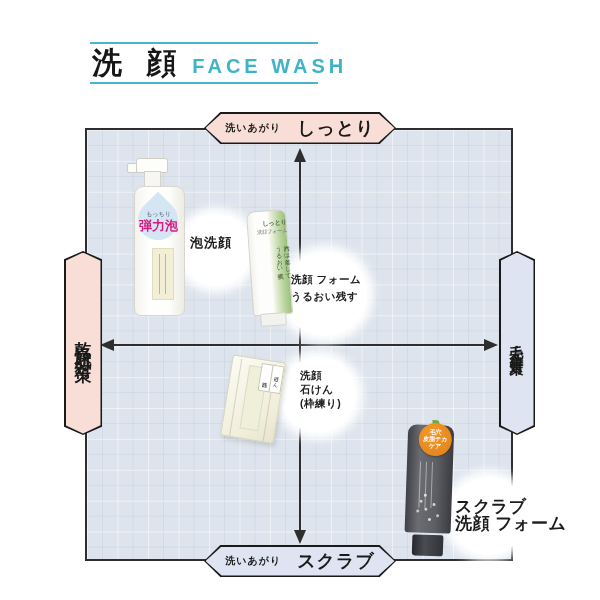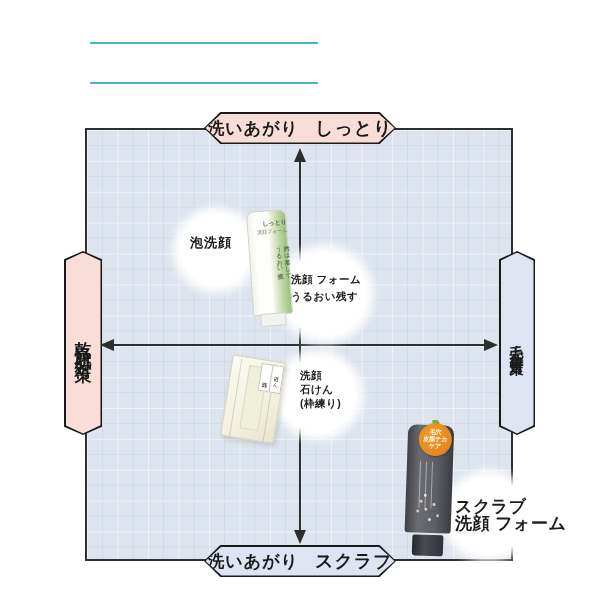--- a/index.html
+++ b/index.html
@@ -36,21 +36,21 @@
 
   
   .hex-h{position:absolute;z-index:6;clip-path:polygon(0 50%,8.5% 0,91.5% 0,100% 50%,91.5% 100%,8.5% 100%);background:#1a1a1a;}
   .hex-h .fill{position:absolute;left:1.5px;top:1.5px;right:1.5px;bottom:1.5px;
     clip-path:polygon(0 50%,8.5% 0,91.5% 0,100% 50%,91.5% 100%,8.5% 100%);
     display:flex;align-items:center;justify-content:center;}
   .hex-top{left:204px;top:112px;width:192px;height:32px;}
   .hex-top .fill{background:#f9ded7;}
   .hex-bottom{left:204px;top:545px;width:192px;height:32px;}
   .hex-bottom .fill{background:#dee4f1;}
-  .hex-prefix{font-size:17px;font-weight:bold;color:#1a1a1a;margin-right:16px;letter-spacing:1px;}
+  .hex-prefix{font-size:10px;font-weight:bold;color:#1a1a1a;margin-right:16px;letter-spacing:1px;}
   .hex-main{font-size:18px;font-weight:bold;color:#1a1a1a;letter-spacing:1px;}
 
   .hex-v{position:absolute;z-index:6;clip-path:polygon(50% 0,100% 4.5%,100% 95.5%,50% 100%,0 95.5%,0 4.5%);background:#1a1a1a;}
   .hex-v .fill{position:absolute;left:1.5px;top:1.5px;right:1.5px;bottom:1.5px;
     clip-path:polygon(50% 0,100% 4.5%,100% 95.5%,50% 100%,0 95.5%,0 4.5%);
     display:flex;align-items:center;justify-content:center;}
   .hex-left{left:64px;top:251px;width:38px;height:184px;}
   .hex-left .fill{background:#f9ded7;}
   .hex-right{left:499px;top:251px;width:36px;height:184px;}
   .hex-right .fill{background:#dee4f1;}
@@ -131,38 +131,55 @@
   .scrub-dots{position:absolute;left:18px;top:72px;width:3px;height:3px;border-radius:50%;background:#e6e0d4;
     box-shadow:9px 9px 0 #d8d2c6,-7px 16px 0 #cfc9bd,5px 24px 0 #e0dacd,-4px 6px 0 #d5cfc2,13px 20px 0 #c9c3b7,1px 14px 0 #dcd6ca;}
   .scrub-cap{position:absolute;left:8px;top:113px;width:31px;height:21px;background:linear-gradient(90deg,#26282c,#4a4c51 40%,#303237);border-radius:2px 2px 3px 3px;}
 </style>
 </head>
 <body>
 
 <div class="stage">
 
   <div class="hdr-line l1"></div>
+  <div class="hdr-row">
+    <span class="hdr-jp">洗 顔</span>
+    <span class="hdr-en">FACE WASH</span>
+  </div>
   <div class="hdr-line l2"></div>
 
   <div class="grid"></div>
 
   <svg class="axes" viewBox="0 0 428 433">
     <line x1="215" y1="30" x2="215" y2="405" stroke="#2e2e2e" stroke-width="2"></line>
     <polygon points="215,20 209,34 221,34" fill="#2e2e2e"></polygon>
     <polygon points="215,416 209,402 221,402" fill="#2e2e2e"></polygon>
     <line x1="26" y1="217" x2="404" y2="217" stroke="#2e2e2e" stroke-width="2"></line>
     <polygon points="15,217 29,211 29,223" fill="#2e2e2e"></polygon>
     <polygon points="413,217 399,211 399,223" fill="#2e2e2e"></polygon>
   </svg>
 
   <div class="callout co-foam"></div>
   <div class="callout co-tube"></div>
   <div class="callout co-soap"></div>
   <div class="callout co-scrub"></div>
 
+  <div class="product p-foam">
+    <div class="foam-spout"></div>
+    <div class="foam-head"></div>
+    <div class="foam-collar"></div>
+    <div class="foam-body"></div>
+    <div class="foam-drop"></div>
+    <div class="foam-txt-s">もっちり</div>
+    <div class="foam-txt-b">弾力泡</div>
+    <div class="foam-strip">
+        <i class="a"></i>
+        <i class="b"></i>
+      </div>
+  </div>
 
   <div class="product p-tube">
     <div class="tube-body"></div>
     <div class="tube-top-txt">
       <span class="t1">しっとり</span>
       <span class="t2">洗顔フォーム</span>
     </div>
     <div class="tube-stripe-txt">
       <span>汚れは落として</span>
       <span>うるおい残す</span>

